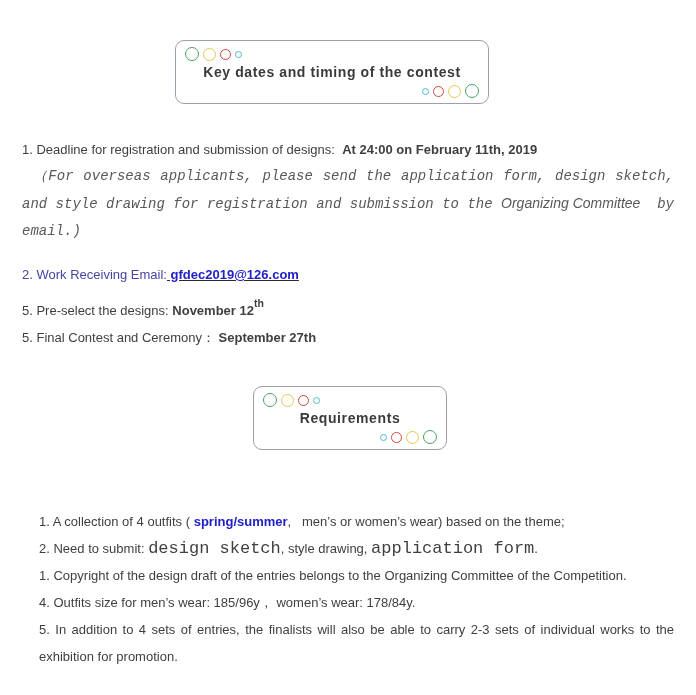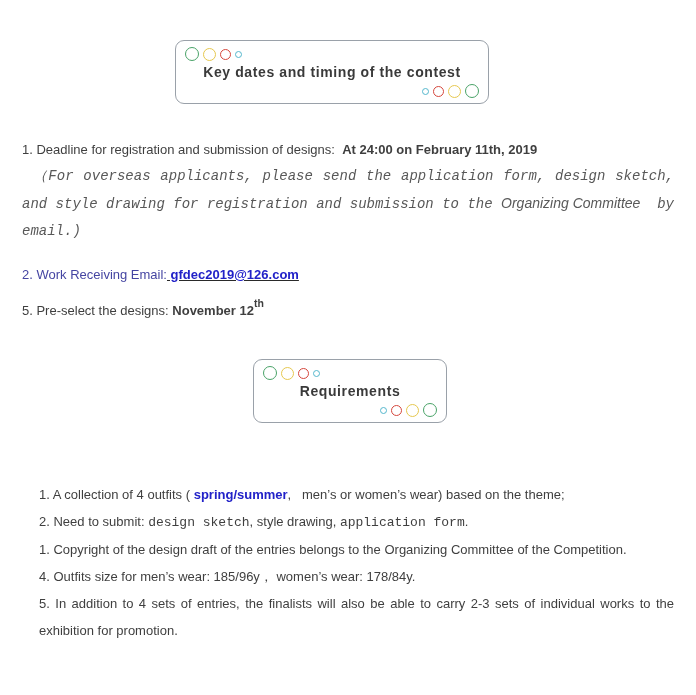--- a/index.html
+++ b/index.html
@@ -58,21 +58,21 @@
   #p2 .email {
     color: var(--link-blue, #2121c8);
     font-weight: 700;
     text-decoration: underline;
     text-decoration-color: #2a2a2a;
     cursor: pointer;
   }
   #p3 { margin-top: 9px; }
   sup { font-size: 10.5px; font-weight: 700; vertical-align: 8px; line-height: 0; }
   .blue-b { color: var(--link-blue, #2121c8); font-weight: 700; }
-  .mono { font-family: "Liberation Mono", monospace; font-size: 13px; }
+  .mono { font-family: "Liberation Mono", monospace; font-size: 17px; }
   .req { margin-top: 0; margin-left: 17px; }
   #r1 { margin-top: 58px; }
 </style>
 </head>
 <body>
 
 <div class="content">
 
   <div class="box box1">
     <div class="circle-row">
@@ -92,20 +92,21 @@
 
   <p id="p1"><span>1. Deadline for registration and submission of designs: &nbsp;</span><span class="b">At 24:00 on February 11th, 2019</span></p>
 
   <p class="note justify"><span>（For overseas applicants, please send the application form, design sketch, and style drawing for registration and submission to the </span><span class="sans-it">Organizing Committee</span><span> &nbsp;by email.)</span></p>
 
   <p id="p2"><span class="label">2. Work Receiving Email:</span><a class="email">&nbsp;gfdec2019@126.com</a></p>
 
   <p id="p3"><span>5. Pre-select the designs: </span><span class="b">November 12</span><sup>th</sup></p>
 
 
+  <p id="p5"><span>5. Final Contest and Ceremony：&nbsp;</span><span class="b">September 27th</span></p>
 
   <div class="box box2">
     <div class="circle-row">
       <span class="ring g"></span>
       <span class="ring y"></span>
       <span class="ring r"></span>
       <span class="ring t"></span>
     </div>
     <div class="box-title">Requirements</div>
     <div class="circle-row right">

